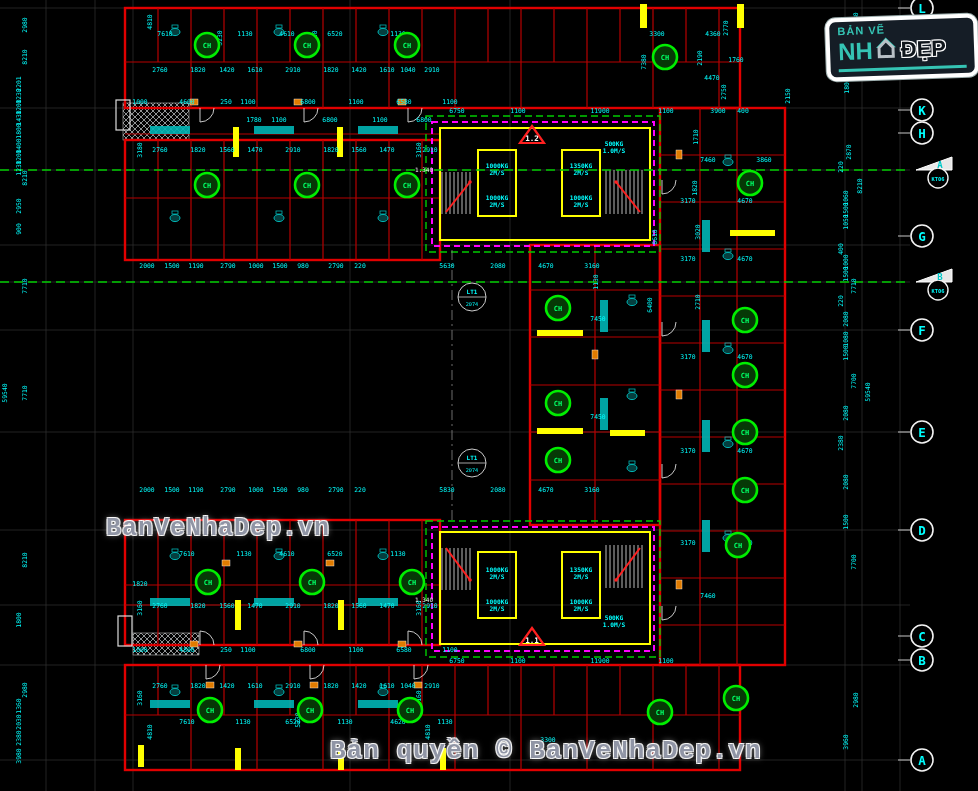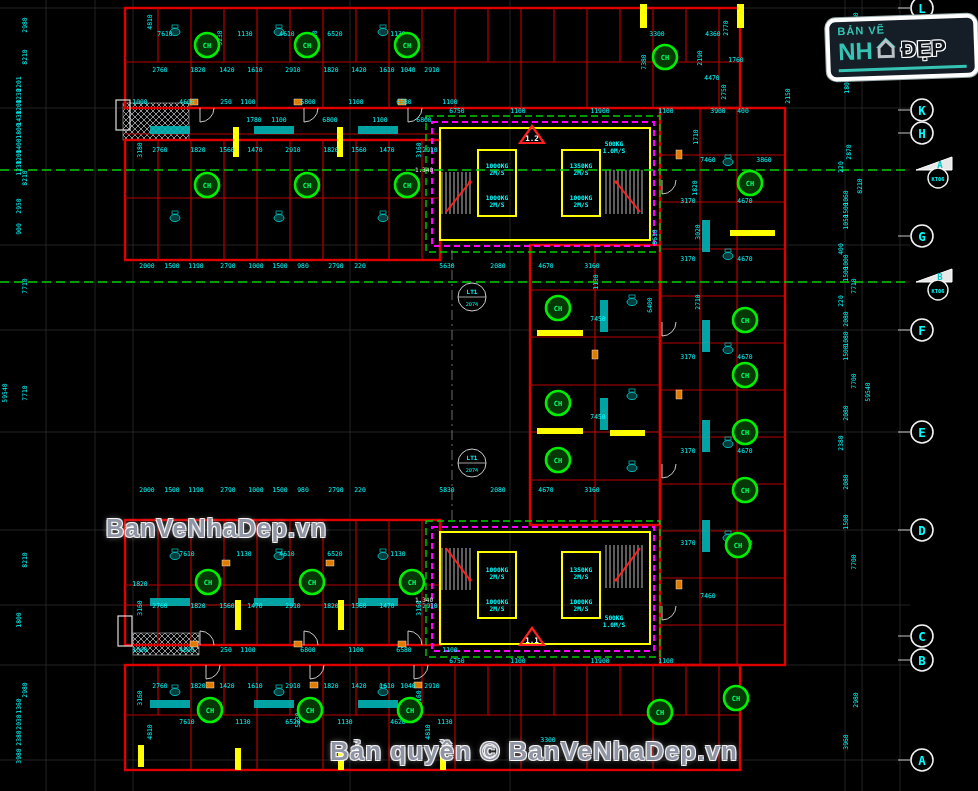--- a/index.html
+++ b/index.html
@@ -1,19 +1,19 @@
 <!DOCTYPE html>
 <html><head>
 <meta charset="utf-8">
 <style>
   html,body{margin:0;padding:0;background:#000;}
   #stage{position:relative;width:978px;height:791px;background:#000;overflow:hidden;
          font-family:"DejaVu Sans Mono",monospace;}
   #plan{position:absolute;left:0;top:0;}
-  .wm{position:absolute;font-family:Liberation Sans, sans-serif;font-weight:bold;
+  .wm{position:absolute;font-family:Liberation Mono, monospace;font-weight:bold;
       color:rgba(138,143,160,0.95);
       text-shadow:-1px -1px 0 rgba(255,255,255,.85),1px -1px 0 rgba(255,255,255,.85),
                   -1px 1px 0 rgba(255,255,255,.85),1px 1px 0 rgba(255,255,255,.85),
                   0 0 6px rgba(255,255,255,.55);
       white-space:nowrap;pointer-events:none;}
   #wm-center{left:106px;top:514px;font-size:25px;letter-spacing:1px;}
   #wm-bottom{left:330px;top:736px;font-size:26px;letter-spacing:1px;}
   
   #logo{position:absolute;left:826px;top:16px;width:128px;padding:3px 8px 5px 8px;
         background:#151d26;border:4px solid #fff;border-radius:10px;transform:rotate(-2deg);

